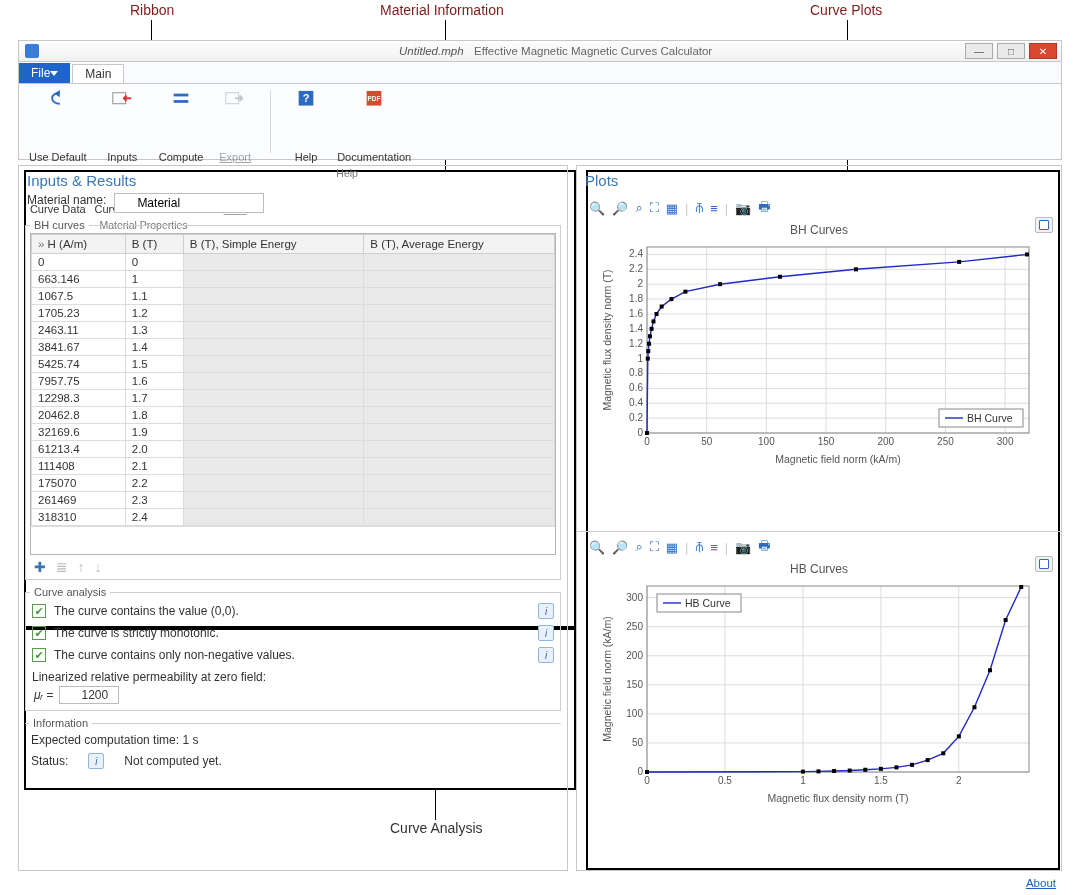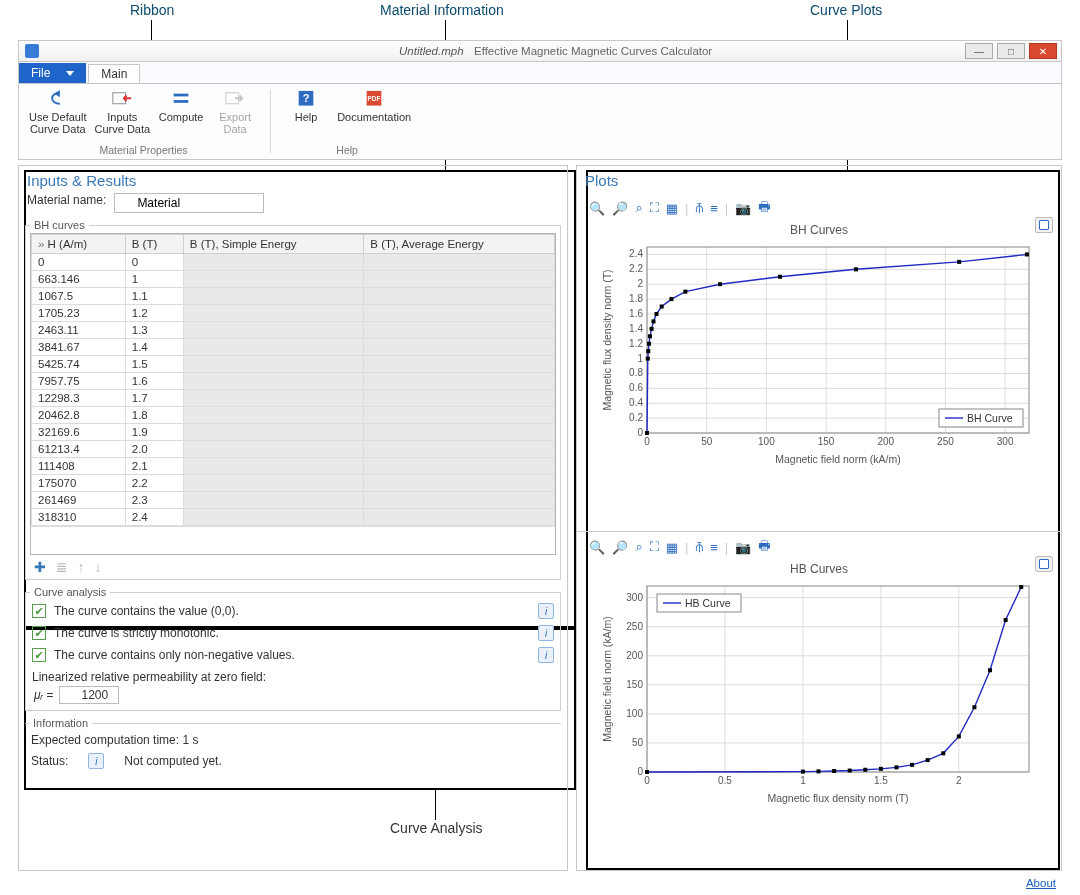--- a/index.html
+++ b/index.html
@@ -15,21 +15,21 @@
     position: relative;
   }
   
   .anno-row {
     position: absolute;
     top: 0;
     left: 0;
     width: 960px;
     height: 28px;
     font-size: 14px;
-    color: #0c4a6e;
+    color: #7f1d1d;
   }
   .anno-label { position: absolute; top: 2px; }
   .anno-line  { position: absolute; width: 1px; background: #000; }
   .anno-bottom-label{position:absolute; left:390px; top:820px; font-size:14px;}
   
   .outline-box { position:absolute; border:2px solid #000; pointer-events:none; }
   
   .titlebar {
     position: absolute;
     top: 40px; left: 18px; right: 18px;
@@ -49,39 +49,39 @@
           display:flex;align-items:center;justify-content:center;font-size:10px;cursor:pointer;}
   .wbtn.close{ background:#d9482f; color:#fff;border-color:#b03824;}
   
   .ribbon-tabs{
     position:absolute; top:62px; left:18px; right:18px; height:22px;
     background:#f9fbfe; border:1px solid #c7c7c7; border-top:none;
     display:flex;align-items:flex-end;
   }
   .file-tab{
     background:#1f64c8;color:#fff;padding:3px 12px;font-size:12px;
-    height:20px;display:flex;align-items:center;gap:16px;cursor:pointer;
+    height:20px;display:flex;align-items:center;gap:0;cursor:pointer;
   }
   .file-tab .tri{border-left:4px solid transparent;border-right:4px solid transparent;border-top:5px solid #fff;}
   .main-tab{
     background:#fff;border:1px solid #c7c7c7;border-bottom:none;
     padding:2px 12px;margin-left:2px;height:19px;font-size:12px;cursor:pointer;
   }
   
   .ribbon-body{
     position:absolute; top:84px; left:18px; right:18px; height:76px;
     background:#fbfdff;border:1px solid #c7c7c7;border-top:none;
     display:flex;
   }
   .rib-group{display:flex;flex-direction:column;align-items:center;height:100%;}
   .rib-buttons{display:flex;padding:4px 6px 0 6px;flex:1;}
   .rib-btn{display:flex;flex-direction:column;align-items:center;min-width:54px;padding:2px 4px;cursor:pointer;}
-  .rib-btn.disabled{opacity:.45;cursor:default;}
+  .rib-btn.disabled{opacity:.45;cursor:default;text-decoration:underline;}
   .rib-icon{width:22px;height:18px;margin-bottom:3px;}
-  .rib-btn span{font-size:11px;line-height:12px;text-align:center;}
+  .rib-btn span{font-size:11px;line-height:12px;text-align:center;margin-top:40px;}
   .rib-caption{font-size:10.5px;color:#777;padding:2px 0 3px 0;}
   .rib-sep{width:1px;background:#d8d8d8;margin:6px 2px;}
   
   .content{
     position:absolute;top:165px;left:18px;right:18px;bottom:24px;
     display:flex;gap:8px;
   }
   .left-pane{flex:0 0 550px;display:flex;flex-direction:column;border:1px solid #c7c7c7;}
   .right-pane{flex:1;display:flex;flex-direction:column;border:1px solid #c7c7c7;}
   .section-title{color:#3a77b7;font-size:15px;padding:6px 8px 4px 8px;}

